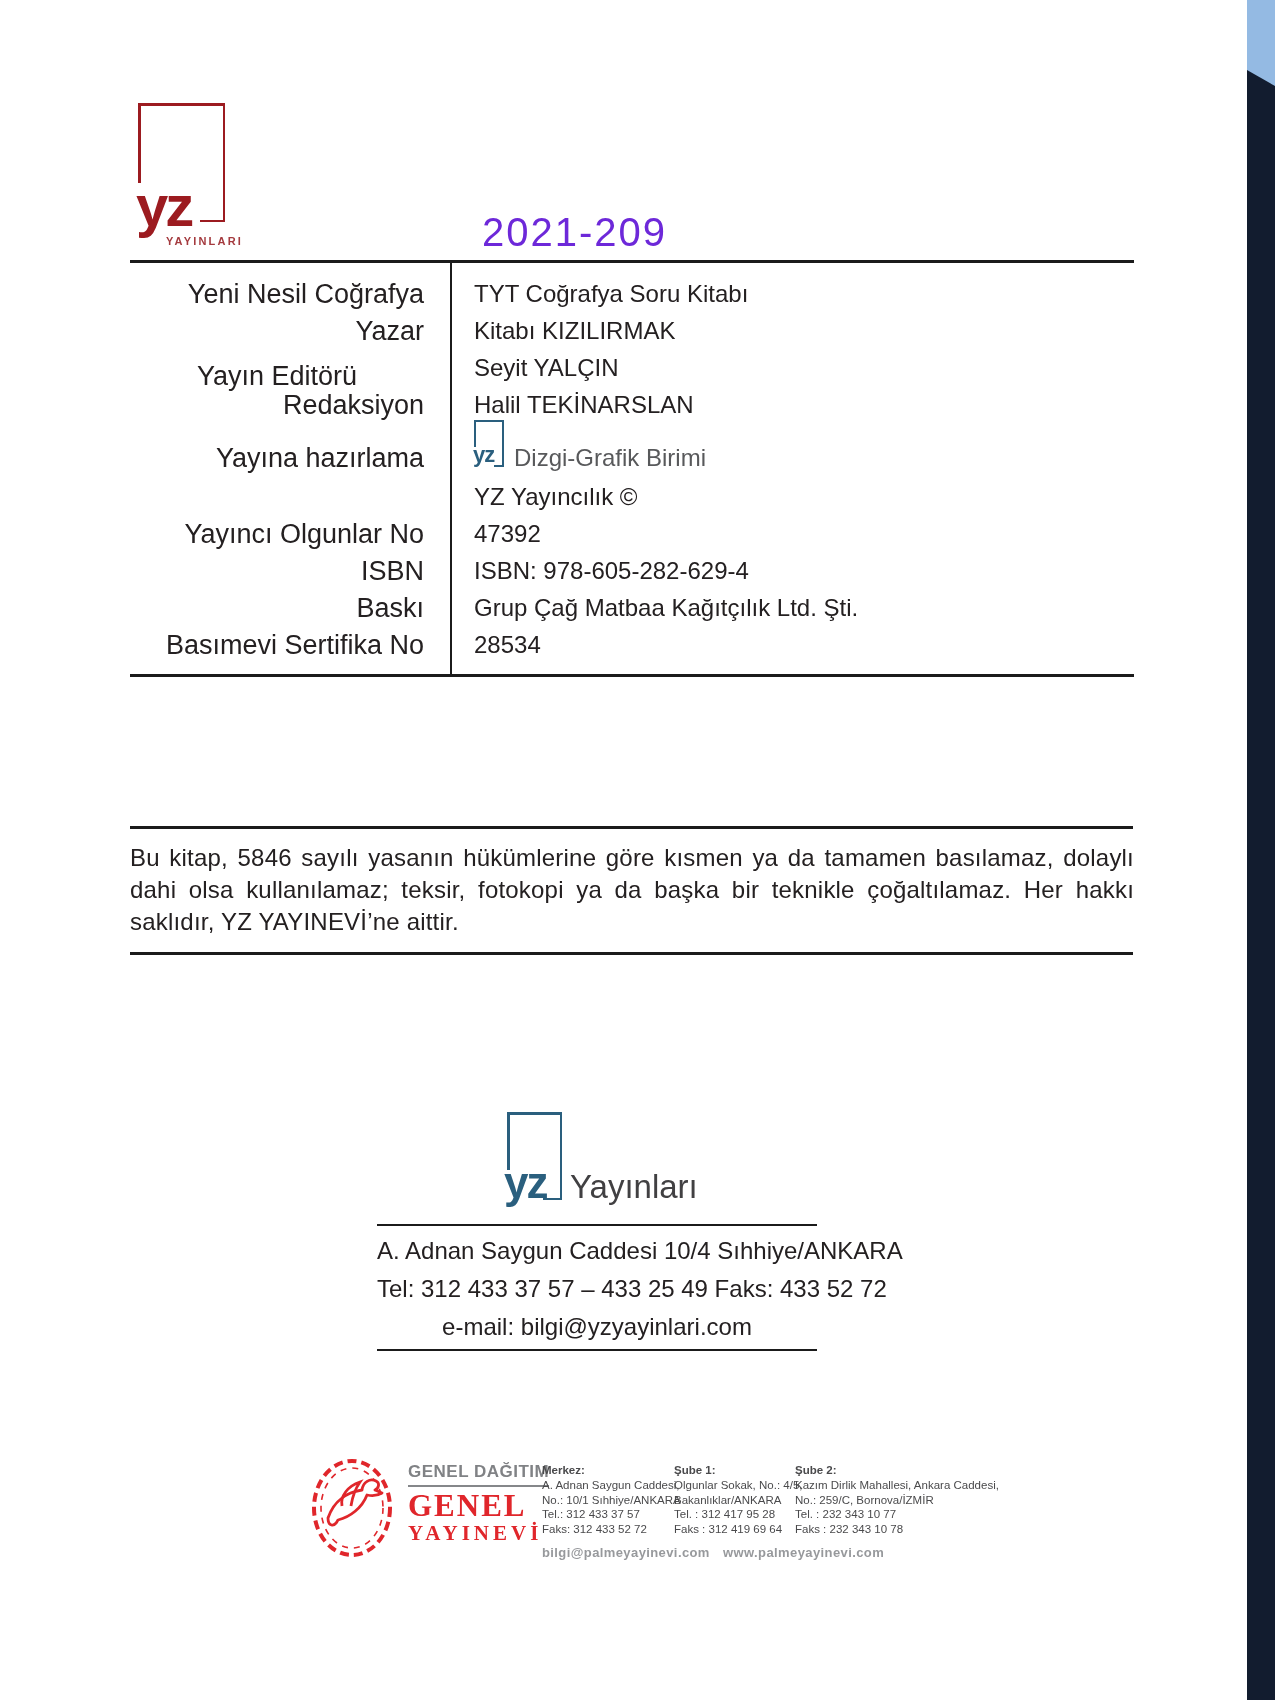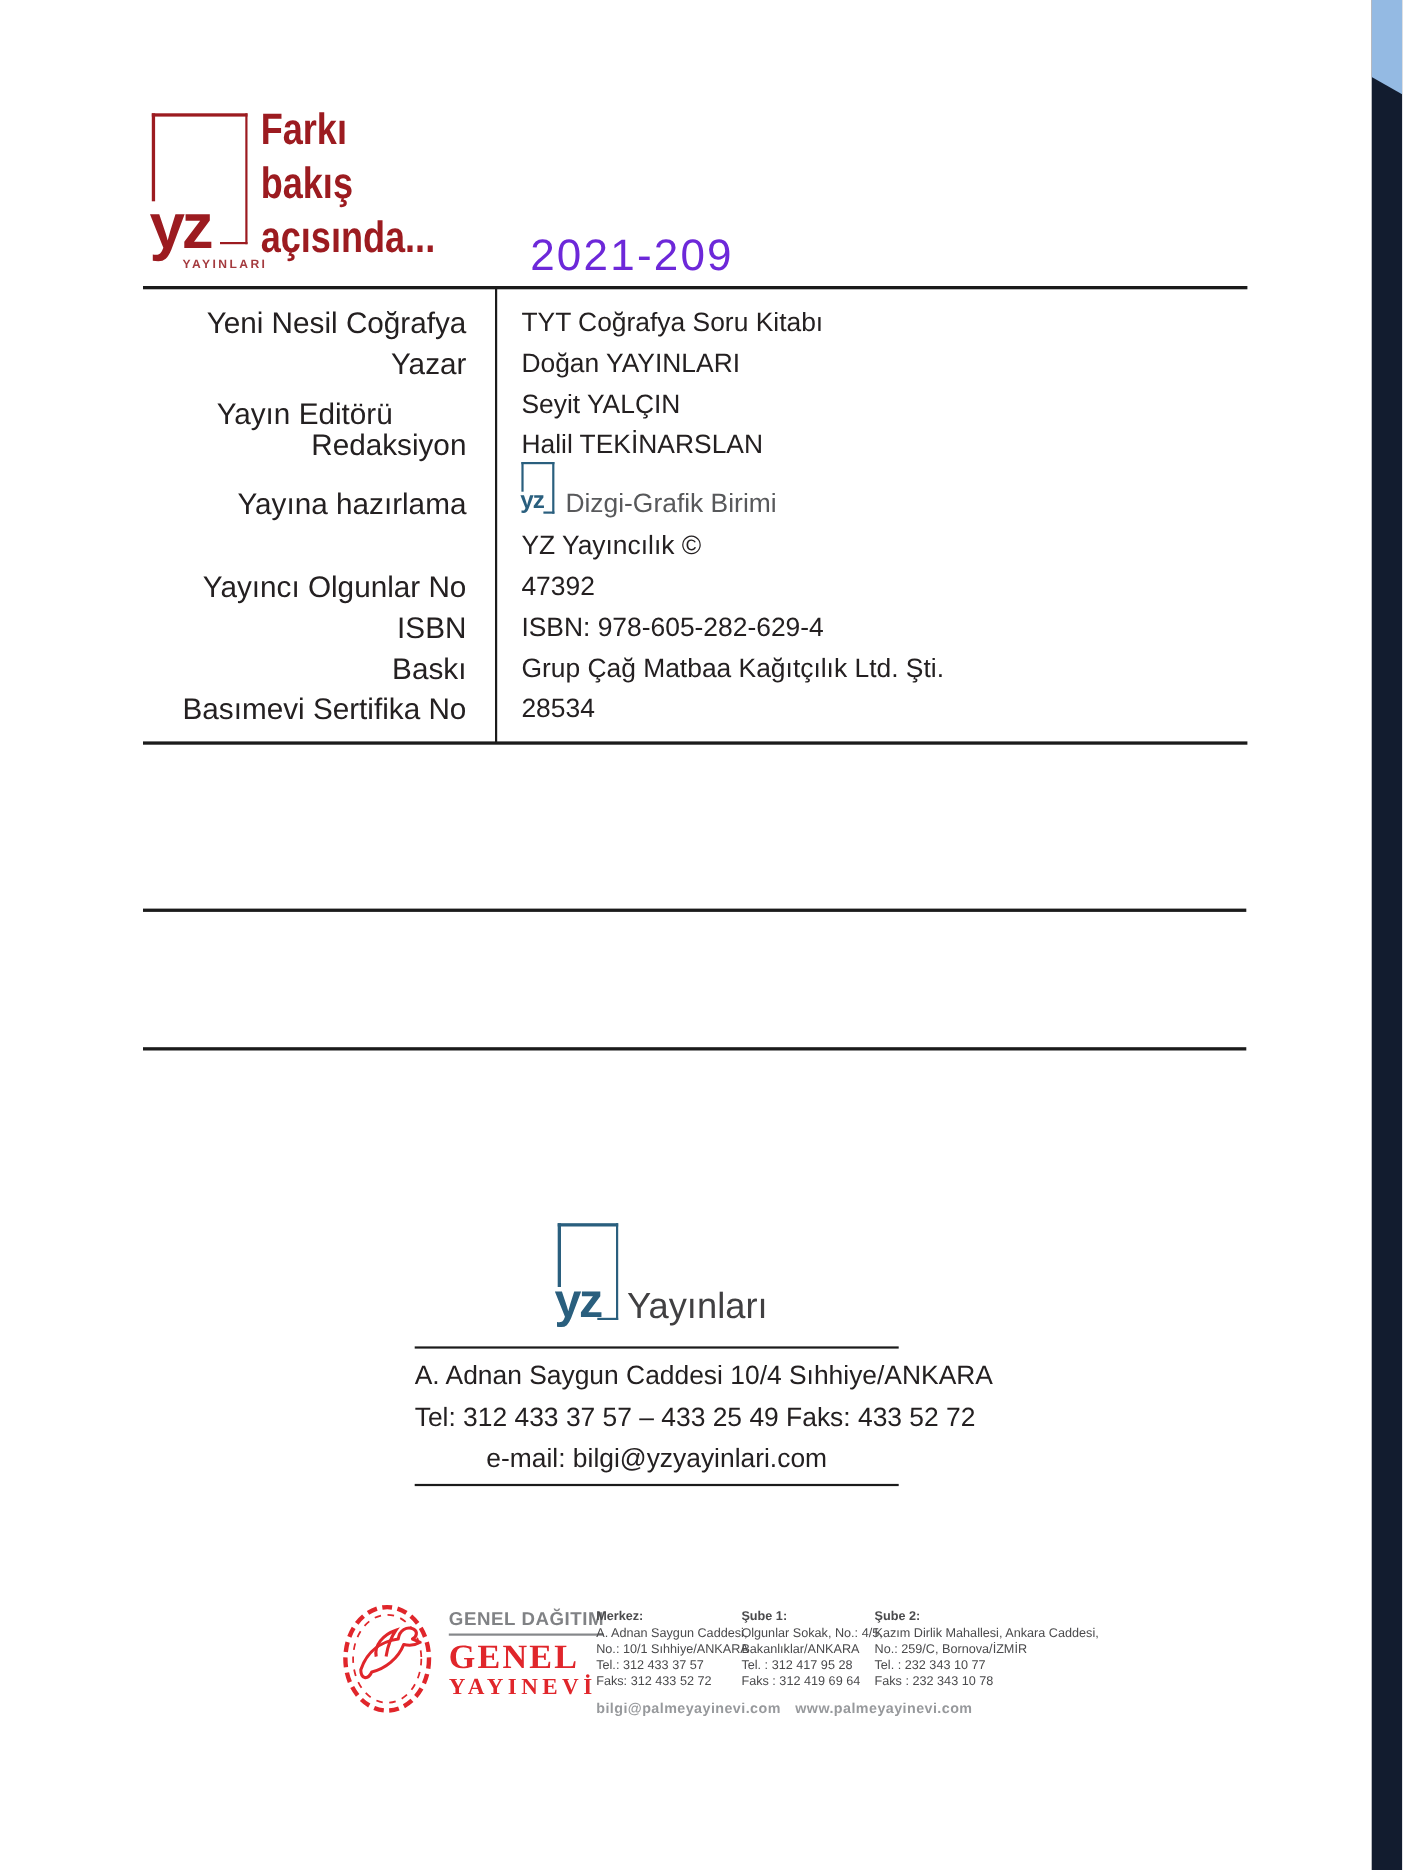--- a/index.html
+++ b/index.html
@@ -54,37 +54,32 @@
 
   <div class="abs" style="left:138px;top:103px;width:87px;height:150px;">
     <div class="rlogo-line" style="left:0;top:0;width:87px;height:2.5px;"></div>
     <div class="rlogo-line" style="left:0;top:0;width:2.5px;height:80px;"></div>
     <div class="rlogo-line" style="left:84.5px;top:0;width:2.5px;height:119px;"></div>
     <div class="rlogo-line" style="left:62px;top:116.5px;width:25px;height:2.5px;"></div>
     <div class="rlogo-yz">yz</div>
     <div class="rlogo-sub">YAYINLARI</div>
   </div>
 
-  <div class="abs slogan" style="left:237px;top:94px;">
-    <div>Farkı</div>
-    <div>bakış</div>
-    <div>açısında...</div>
-  </div>
 
   <div class="abs code" style="left:482px;top:210px;">2021-209</div>
 
   <div class="line" style="left:130px;top:260px;width:1004px;height:2.5px;"></div>
   <div class="line" style="left:450px;top:260px;width:2px;height:416px;"></div>
   <div class="line" style="left:130px;top:674px;width:1004px;height:2.5px;"></div>
 
   <div class="lbl" style="top:280px;">Yeni Nesil Coğrafya</div>
   <div class="val" style="top:280px;">TYT Coğrafya Soru Kitabı</div>
 
   <div class="lbl" style="top:317px;">Yazar</div>
-  <div class="val" style="top:317px;">Doğan YAYINLARI</div>
+  <div class="val" style="top:317px;">Kitabı KIZILIRMAK</div>
 
   <div class="lbl" style="top:362px;text-align:center;">Yayın Editörü</div>
   <div class="val" style="top:354px;">Seyit YALÇIN</div>
 
   <div class="lbl" style="top:391px;">Redaksiyon</div>
   <div class="val" style="top:391px;">Halil TEKİNARSLAN</div>
 
   <div class="lbl" style="top:444px;">Yayına hazırlama</div>
 
   <div class="abs" style="left:474px;top:420px;width:30px;height:50px;">
@@ -104,20 +99,21 @@
   <div class="lbl" style="top:557px;">ISBN</div>
   <div class="val" style="top:557px;">ISBN: 978-605-282-629-4</div>
 
   <div class="lbl" style="top:594px;">Baskı</div>
   <div class="val" style="top:594px;">Grup Çağ Matbaa Kağıtçılık Ltd. Şti.</div>
 
   <div class="lbl" style="top:631px;">Basımevi Sertifika No</div>
   <div class="val" style="top:631px;">28534</div>
 
   <div class="line" style="left:130px;top:826px;width:1003px;height:2.5px;"></div>
+  <div class="copy">Bu kitap, 5846 sayılı yasanın hükümlerine göre kısmen ya da tamamen basılamaz, dolaylı dahi olsa kullanılamaz; teksir, fotokopi ya da başka bir teknikle çoğaltılamaz. Her hakkı saklıdır, YZ YAYINEVİ’ne aittir.</div>
   <div class="line" style="left:130px;top:952px;width:1003px;height:2.5px;"></div>
 
   <div class="abs" style="left:507px;top:1112px;width:55px;height:95px;">
     <div class="mlogo-line" style="left:0;top:0;width:55px;height:2.5px;"></div>
     <div class="mlogo-line" style="left:0;top:0;width:2.5px;height:58px;"></div>
     <div class="mlogo-line" style="left:52.5px;top:0;width:2.5px;height:88px;"></div>
     <div class="mlogo-line" style="left:36px;top:85.5px;width:19px;height:2.5px;"></div>
     <div class="mlogo-yz">yz</div>
   </div>
   <div class="abs" style="left:570px;top:1168px;font-size:33px;color:#414042;">Yayınları</div>

